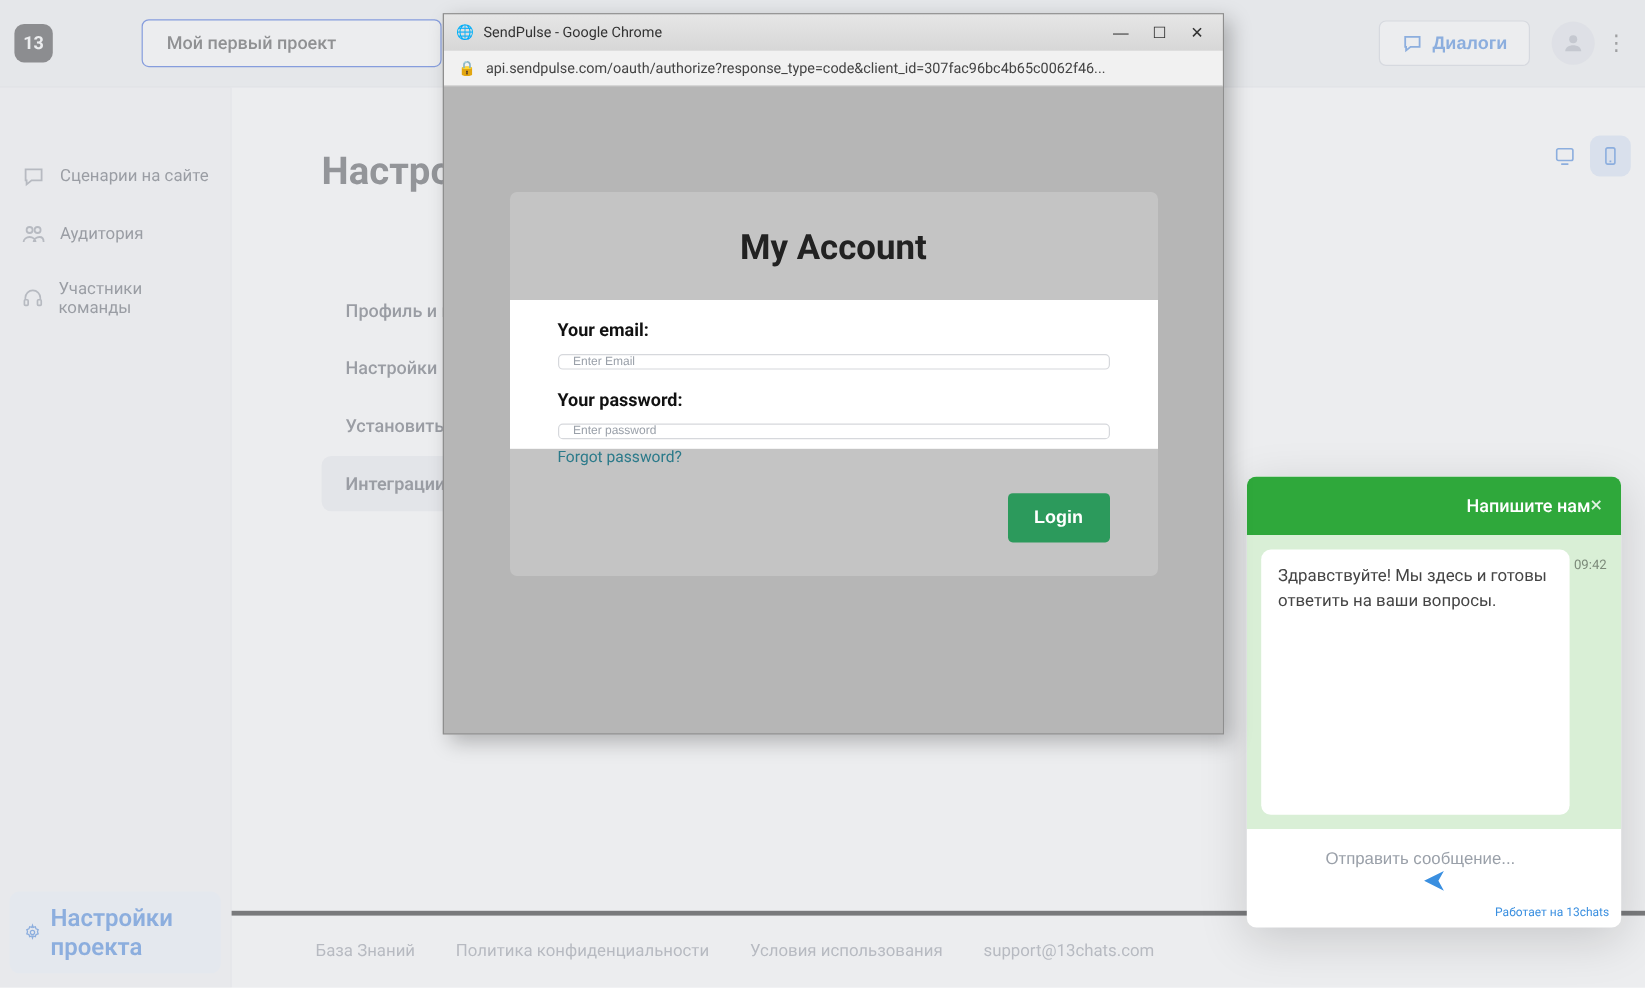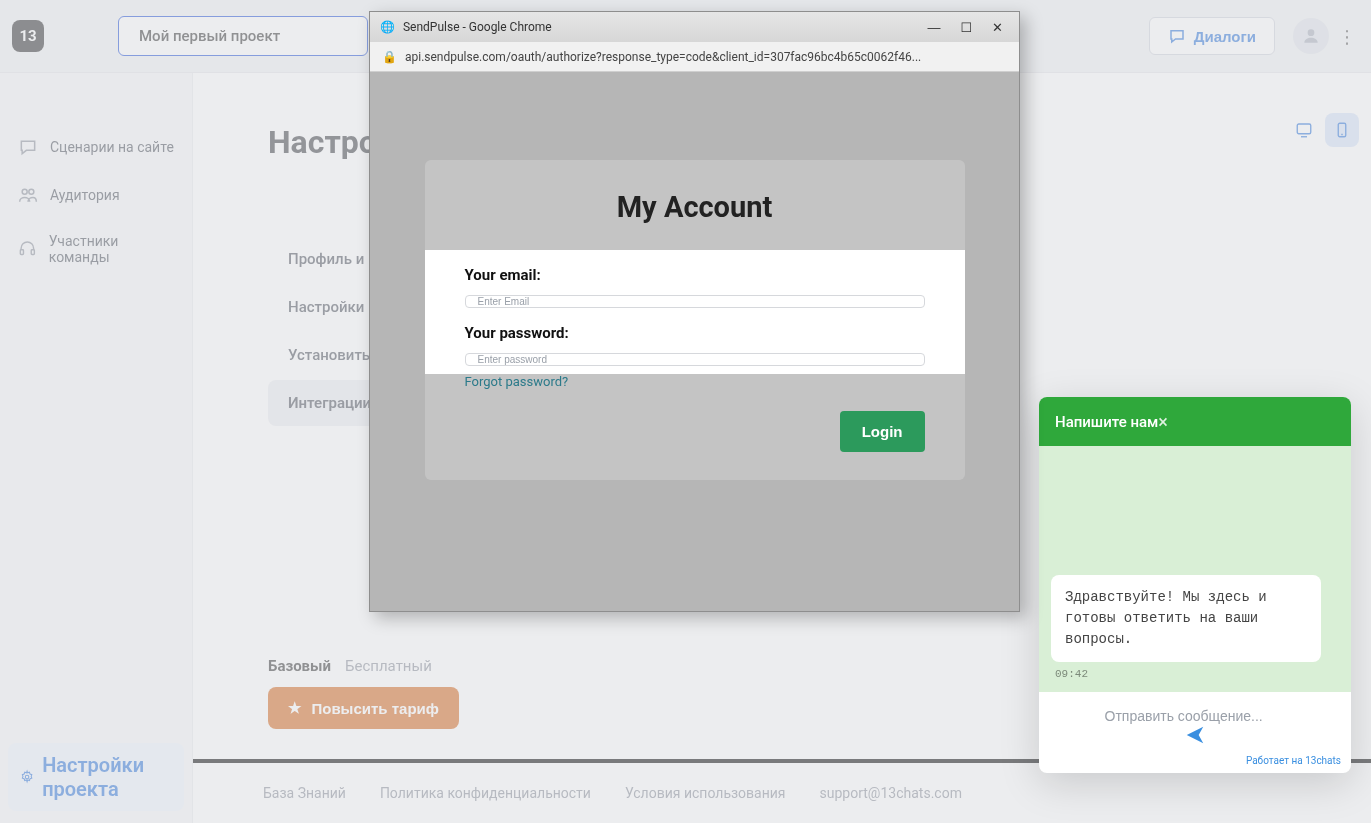--- a/index.html
+++ b/index.html
@@ -44,24 +44,24 @@
 .plan-free { color: #8a8f9a; font-size: 15px; }
 .upgrade-btn { display: inline-flex; align-items: center; gap: 10px; background: #d5671b; color: #fff; border: none; border-radius: 8px; padding: 12px 20px; font-size: 15px; font-weight: 600; cursor: pointer; }
 
 .footer { border-top: 4px solid #000000; margin-top: auto; padding: 22px 0 22px 70px; display: flex; gap: 34px; color: #8a8f9a; font-size: 14px; }
 .footer span { cursor: pointer; }
 
 
 
 
 .chat-widget { position: absolute; right: 20px; bottom: 50px; width: 312px; height: 376px; background: #fff; border-radius: 8px; box-shadow: 0 10px 40px rgba(0,0,0,0.15); display: flex; flex-direction: column; overflow: hidden; }
-.chat-head { background: #2fa83b; color: #fff; padding: 14px 16px; display: flex; justify-content: flex-start; align-items: center; }
+.chat-head { background: #2fa83b; color: #fff; padding: 14px 16px; display: flex; justify-content: flex-end; align-items: center; }
 .chat-head-title { font-size: 15px; font-weight: 500; }
 .chat-close { font-size: 18px; cursor: pointer; opacity: .85; }
-.chat-body { flex: 1; background: #d9efd6; padding: 12px; display: flex; flex-direction: column; justify-content: flex-end; font-family: Liberation Mono, monospace; }
+.chat-body { flex: 1; background: #d9efd6; padding: 12px; display: flex; flex-direction: row; justify-content: flex-end; }
 .bubble { background: #fff; border-radius: 8px; padding: 12px 14px; font-size: 14px; color: #444; line-height: 1.5; max-width: 270px; }
 .chat-time { font-size: 11px; color: #7c8a7a; margin-top: 6px; margin-left: 4px; }
 .chat-input-row { background: #fff; padding: 16px 14px 6px; display: flex; align-items: center; flex-direction: column; }
 .chat-input { border: none; outline: none; flex: 1; font-size: 14px; color: #888; }
 .chat-send svg { width: 22px; height: 22px; fill: #3a8fe0; }
 .chat-powered { text-align: right; font-size: 10px; color: #3a8fe0; padding: 0 10px 7px; }
 
 
 .dim { position: absolute; inset: 0; background: rgba(220,222,226,0.55); }
 
@@ -160,30 +160,20 @@
       <div class="main-inner">
         <div class="page-title">Настро</div>
         <div class="tabs">
           <div class="tab">Профиль и вне</div>
           <div class="tab">Настройки вид</div>
           <div class="tab">Установить ко</div>
           <div class="tab active">Интеграции</div>
         </div>
       </div>
 
-      <div class="plan-box">
-        <div class="plan-row">
-          <span class="plan-name">Базовый</span>
-          <span class="plan-free">Бесплатный</span>
-        </div>
-        <button class="upgrade-btn">
-          <span>★</span>
-          <span>Повысить тариф</span>
-        </button>
-      </div>
 
       <div class="footer">
         <span>База Знаний</span>
         <span>Политика конфиденциальности</span>
         <span>Условия использования</span>
         <span>support@13chats.com</span>
       </div>
     </div>
   </div>
 

